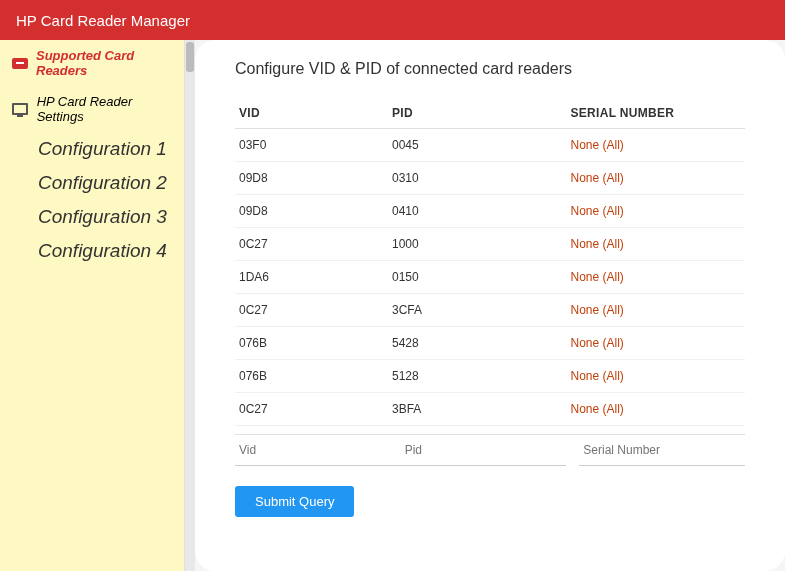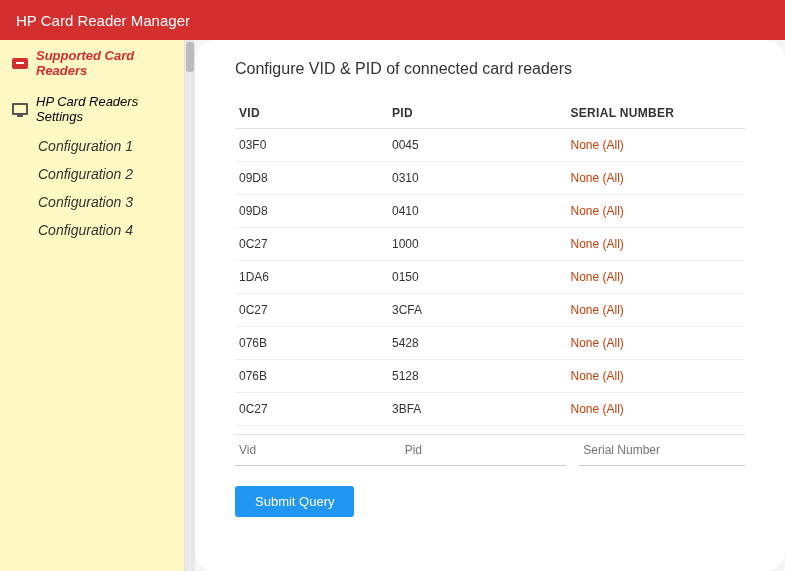--- a/index.html
+++ b/index.html
@@ -54,21 +54,21 @@
       align-items: center;
       justify-content: center;
     }
 
     .sidebar-section-label { font-size: 13px; }
 
     .sidebar-submenu-item {
       padding: 6px 12px 6px 38px;
       color: #333;
       cursor: pointer;
-      font-size: 14px;
+      font-size: 19px;
     }
     .scroll-thumb {
       width: 8px;
       height: 30px;
       background: #bbb;
       position: absolute;
       top: 2px;
       left: 1px;
       border-radius: 3px;
     }
@@ -207,21 +207,21 @@
       <div class="icon-box">
         <div class="red-card-icon"></div>
       </div>
       <span class="sidebar-section-label">Supported Card Readers</span>
     </div>
 
     <div class="sidebar-section">
       <div class="icon-box">
         <div class="monitor-icon"></div>
       </div>
-      <span class="sidebar-section-label">HP Card Readers Settings</span>
+      <span class="sidebar-section-label">HP Card Reader Settings</span>
     </div>
 
     <div class="sidebar-submenu-item">Configuration 1</div>
     <div class="sidebar-submenu-item">Configuration 2</div>
     <div class="sidebar-submenu-item">Configuration 3</div>
     <div class="sidebar-submenu-item">Configuration 4</div>
   </div>
 
   <div style="width:10px; background:#e8e8e8; flex-shrink:0; position:relative;">
     <div class="scroll-thumb"></div>

